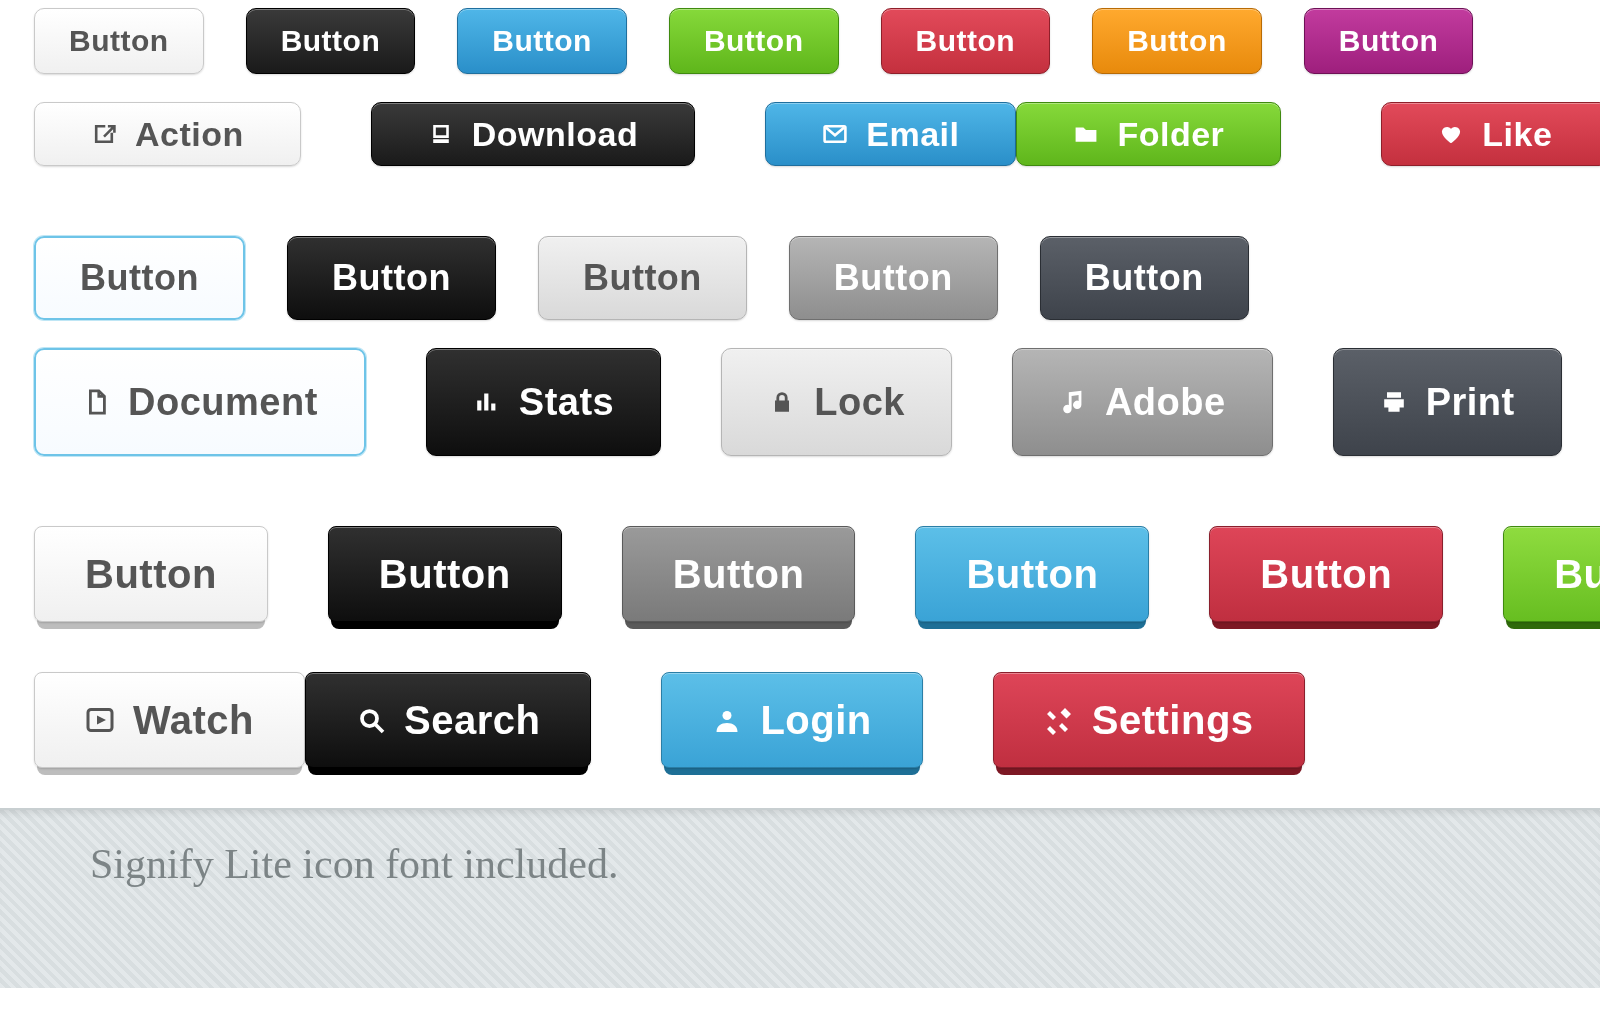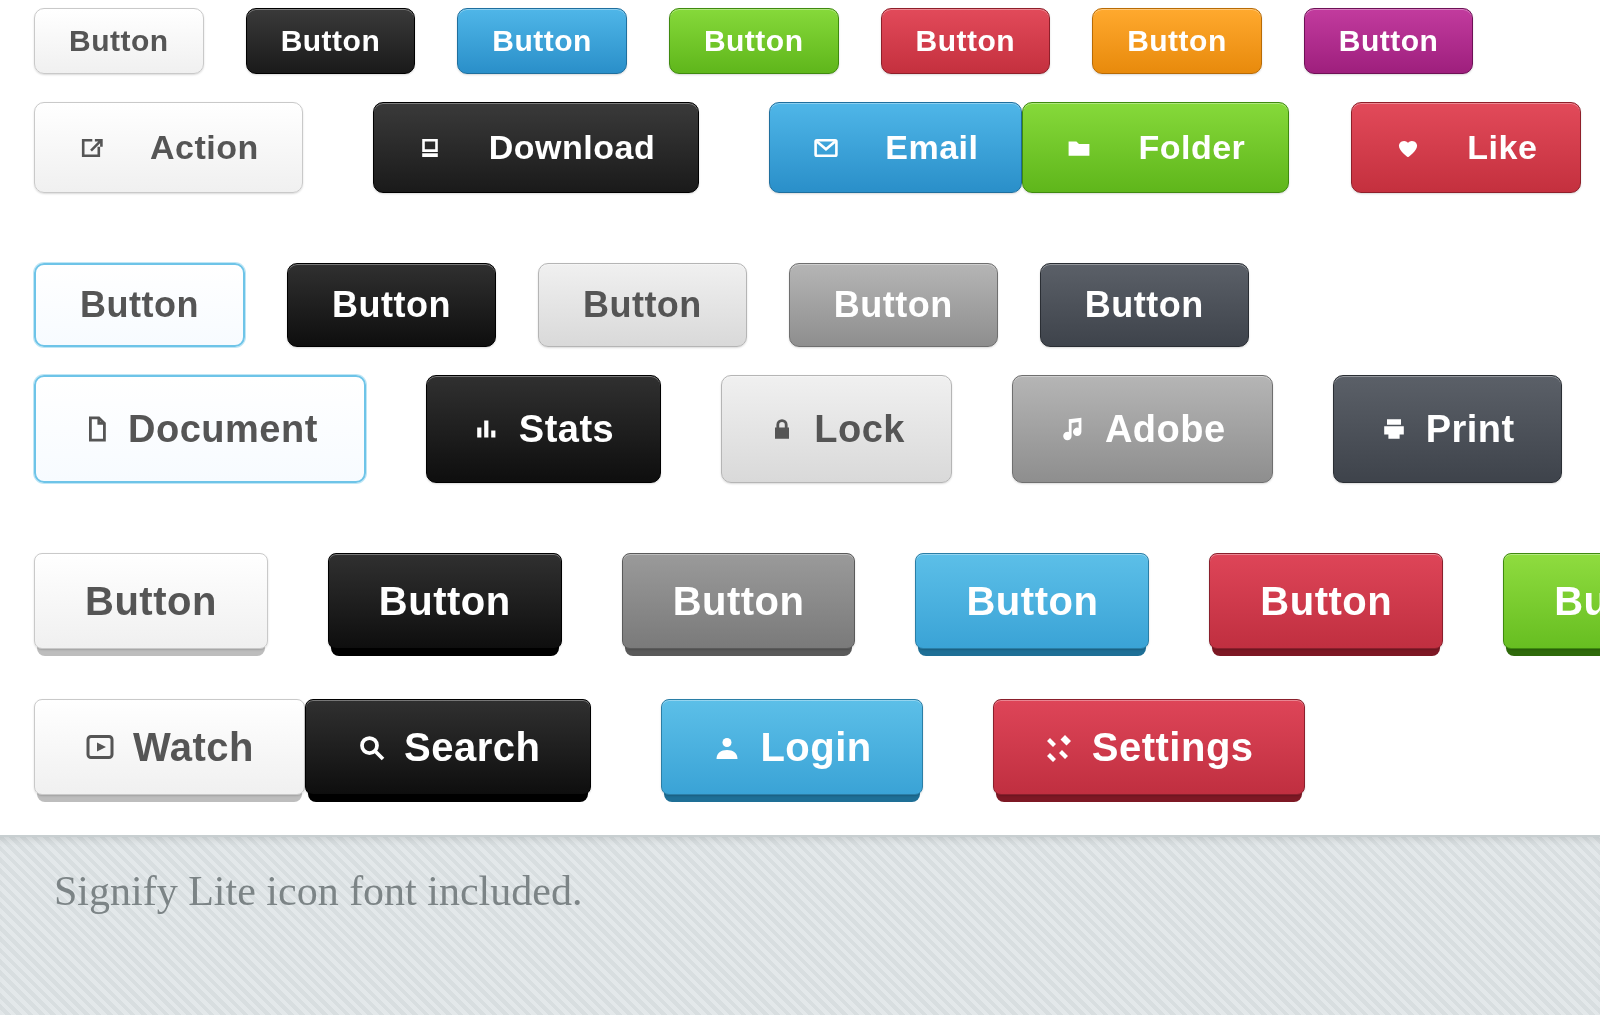--- a/index.html
+++ b/index.html
@@ -35,21 +35,21 @@
     white-space: nowrap;
     border: 1px solid rgba(0,0,0,0.25);
     box-shadow: inset 0 1px 0 rgba(255,255,255,0.35), 0 1px 2px rgba(0,0,0,0.15);
     position: relative;
   }
   .btn .ico { margin-right: 18px; display:inline-flex; align-items:center; justify-content:center; }
   .btn svg { display:block; }
 
   
   .sz-1 { height: 66px; padding: 0 34px; font-size: 30px; }
-  .sz-2 { height: 91px; padding: 0 43px; font-size: 34px; gap: 28px; }
+  .sz-2 { height: 64px; padding: 0 56px; font-size: 34px; }
   .sz-3 { height: 84px; padding: 0 44px; font-size: 36px; }
   .sz-4 { height: 108px; padding: 0 46px; font-size: 38px; }
   .sz-5 { height: 96px; padding: 0 50px; font-size: 40px; border-radius: 8px;}
 
   
   .raised::after {
     content:"";
     position:absolute;
     left:2px; right:2px; bottom:-8px; height:10px;
     border-radius: 0 0 8px 8px;
@@ -85,21 +85,21 @@
   
   .footer {
     margin-top: 40px;
     height: 180px;
     background:
       repeating-linear-gradient(45deg, #e3e8ea 0 4px, #d8dee0 4px 8px);
     border-top: 2px solid #c8cfd1;
     box-shadow: inset 0 8px 8px -6px rgba(0,0,0,0.12);
     display:flex;
     align-items: flex-start;
-    padding: 30px 90px 0 54px;
+    padding: 30px 90px 0 90px;
     gap: 52px;
     font-family: Georgia, 'Times New Roman', serif;
     color:#7c8486;
     font-size: 42px;
     text-align: center;
   }
   .footer .col { flex: 0 0 auto; }
 </style>
 </head>
 <body>
@@ -205,21 +205,21 @@
         <span>Download</span>
       </div>
     <div class="btn sz-2 c-blue" style="">
         <span class="ico">
           <svg width="26" height="26" viewBox="0 0 20 20" fill="currentColor">
             <use href="#i-mail"></use>
           </svg>
         </span>
         <span>Email</span>
       </div>
-    <div class="btn sz-2 c-green" style="margin-right:62px">
+    <div class="btn sz-2 c-green" style="margin-right:100px">
         <span class="ico">
           <svg width="26" height="26" viewBox="0 0 20 20" fill="currentColor">
             <use href="#i-folder"></use>
           </svg>
         </span>
         <span>Folder</span>
       </div>
     <div class="btn sz-2 c-red" style="margin-right:70px">
         <span class="ico">
           <svg width="26" height="26" viewBox="0 0 20 20" fill="currentColor">

